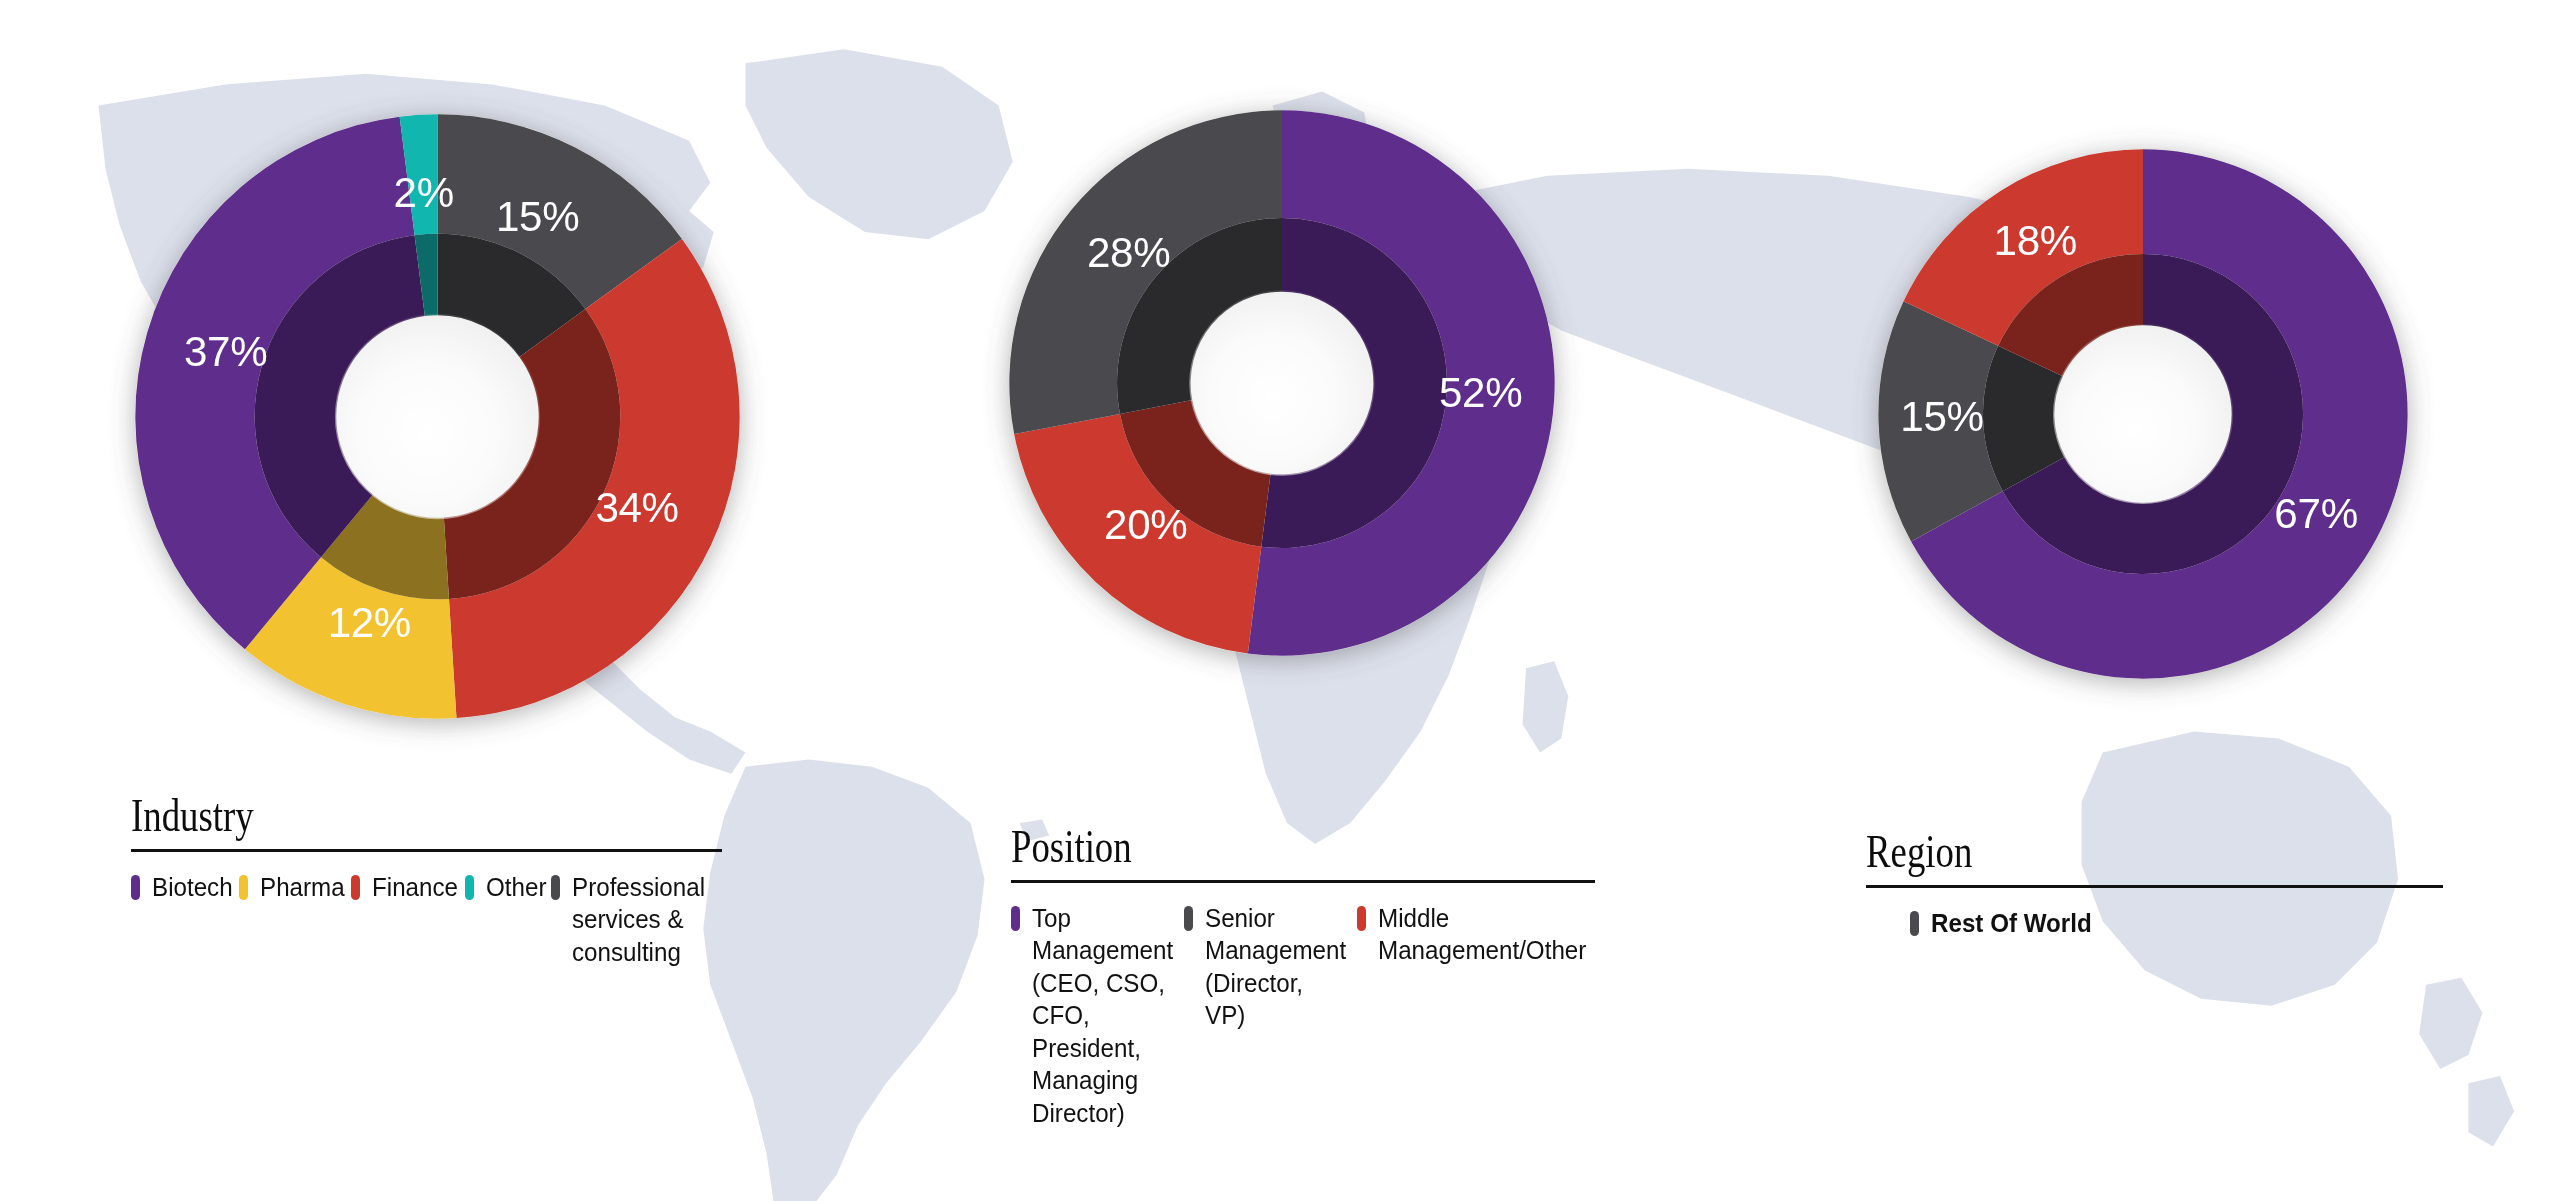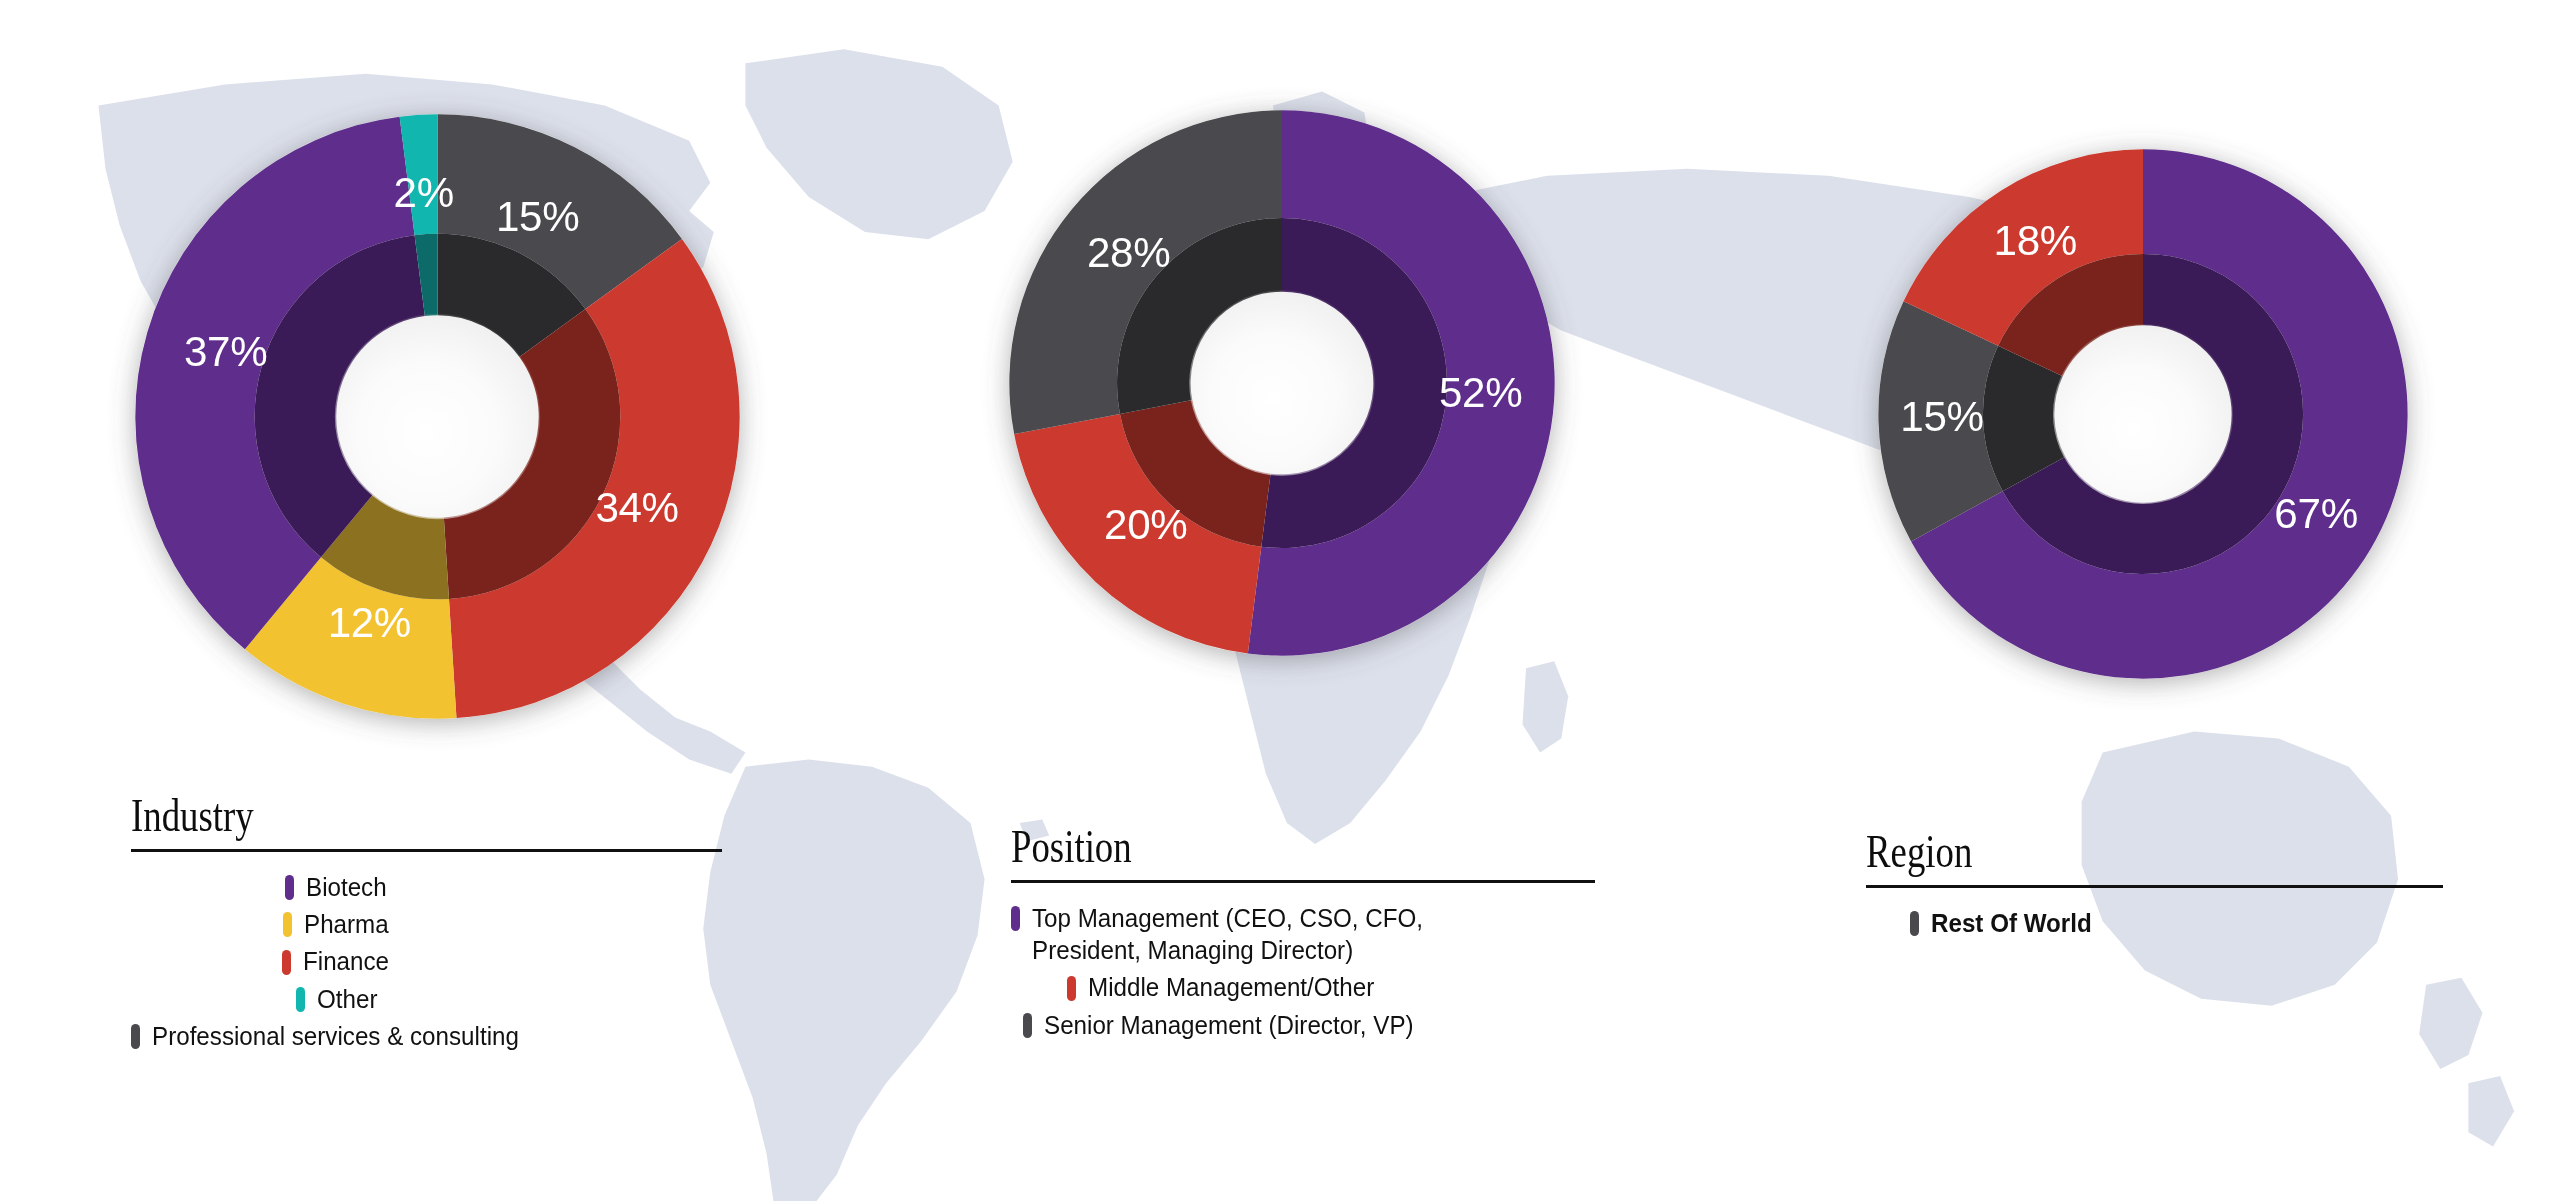--- a/index.html
+++ b/index.html
@@ -36,21 +36,21 @@
     margin:0 0 9.8px 0;
     white-space:nowrap;
     transform:scaleX(0.80);
     transform-origin:left center;
     letter-spacing:0px;
   }
   .legend-rule{
     height:3.5px;background:#111111;margin:0 0 18.3px 0;
   }
   .legend-items{display:flex;flex-wrap:wrap;}
-  .legend-col{display:flex;flex-direction:column;align-items:center;}
+  .legend-col{display:flex;flex-direction:row;}
   .legend-item{
     display:flex;align-items:flex-start;margin-bottom:4.9px;
   }
   .swatch{
     width:9.1px;flex:0 0 9.1px;height:25px;border-radius:4.9px;margin-right:12px;margin-top:4.2px;
   }
   .legend-label{
     font-family:"Liberation Sans", sans-serif;
     font-size:26px;color:#111111;line-height:1.25;
     transform:scaleX(0.93);transform-origin:left top;
@@ -240,26 +240,26 @@
   <div class="legend-title">Position</div>
   <div class="legend-rule" style="width: 584px;"></div>
   <div class="legend-items">
       <div class="legend-col">
         <div class="legend-item">
           <span class="swatch" style="background: rgb(95, 46, 140);"></span>
           <span class="legend-label">Top Management (CEO, CSO, CFO,
 President, Managing Director)</span>
         </div>
         <div class="legend-item">
+          <span class="swatch" style="background: rgb(74, 74, 78);"></span>
+          <span class="legend-label">Senior Management (Director, VP)</span>
+        </div>
+        <div class="legend-item">
           <span class="swatch" style="background: rgb(204, 58, 47);"></span>
           <span class="legend-label">Middle Management/Other</span>
-        </div>
-        <div class="legend-item">
-          <span class="swatch" style="background: rgb(74, 74, 78);"></span>
-          <span class="legend-label">Senior Management (Director, VP)</span>
         </div>
       </div>
     </div>
 </div>
 
 <div class="legend" id="legend-2" style="left: 1866px; top: 829px; width: 577px;">
   <div class="legend-title">Region</div>
   <div class="legend-rule" style="width: 577px;"></div>
   <div class="legend-items">
       <div class="legend-col" style="margin-left: 44px; font-weight: bold;">

